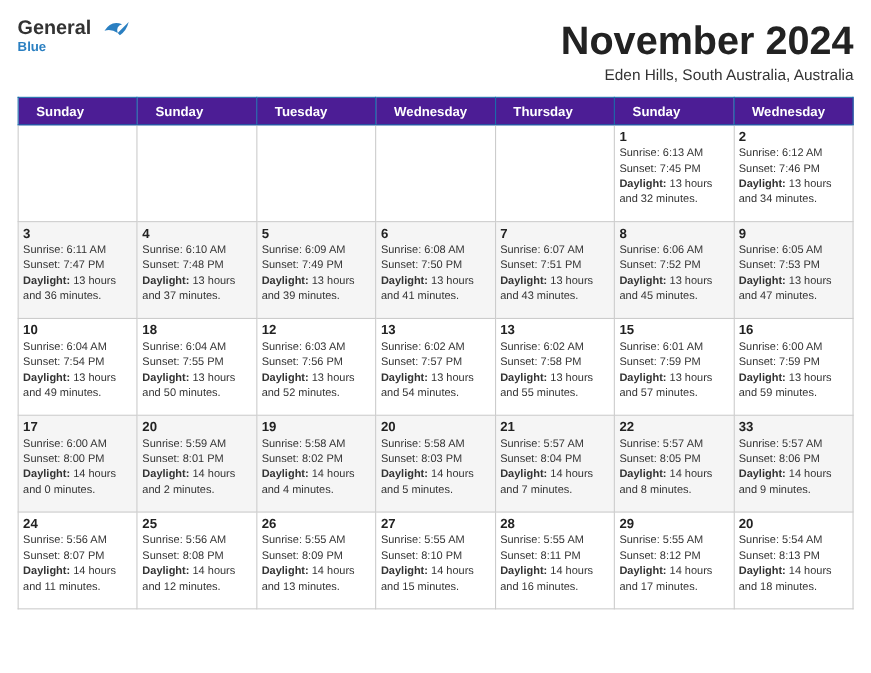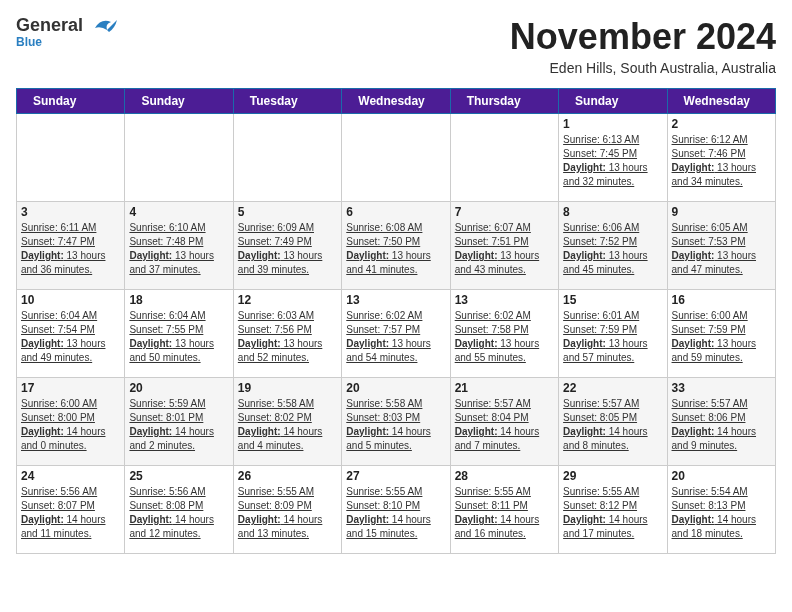--- a/index.html
+++ b/index.html
@@ -75,21 +75,20 @@
     .day-number {
       font-size: 12px;
       font-weight: bold;
       margin-bottom: 2px;
       color: #222;
     }
     .day-info {
       font-size: 10px;
       color: #333;
       line-height: 1.4;
-      text-decoration: underline;
     }
     .empty {
       background: #fff;
     }
   </style>
 </head>
 <body>
 
 <div class="header">
   <div class="logo">

